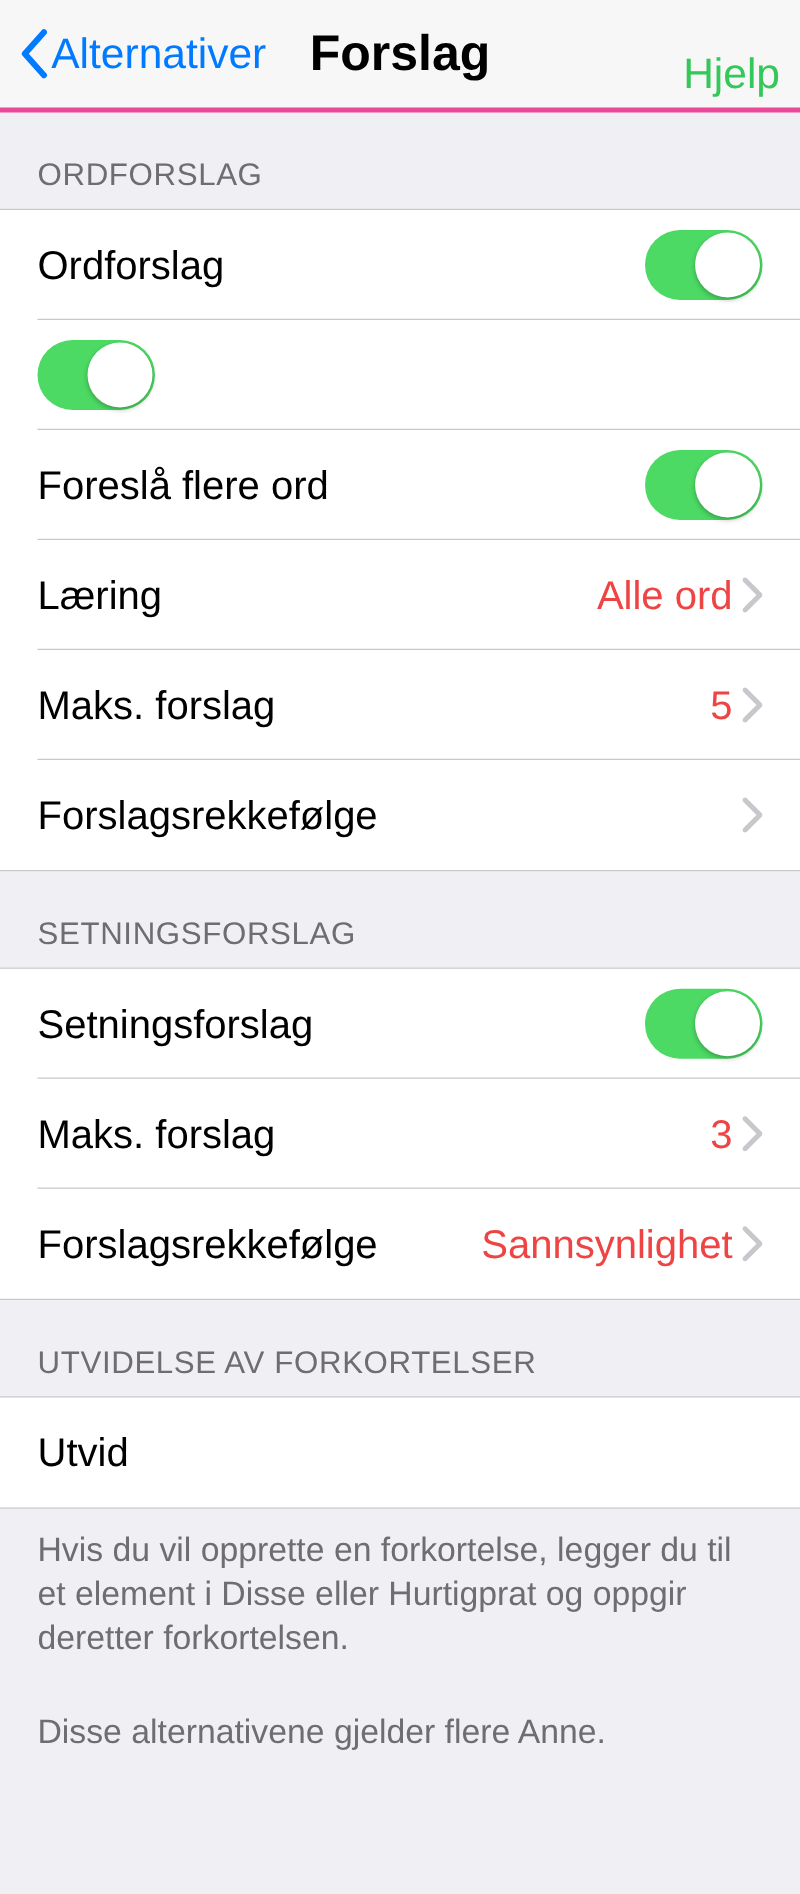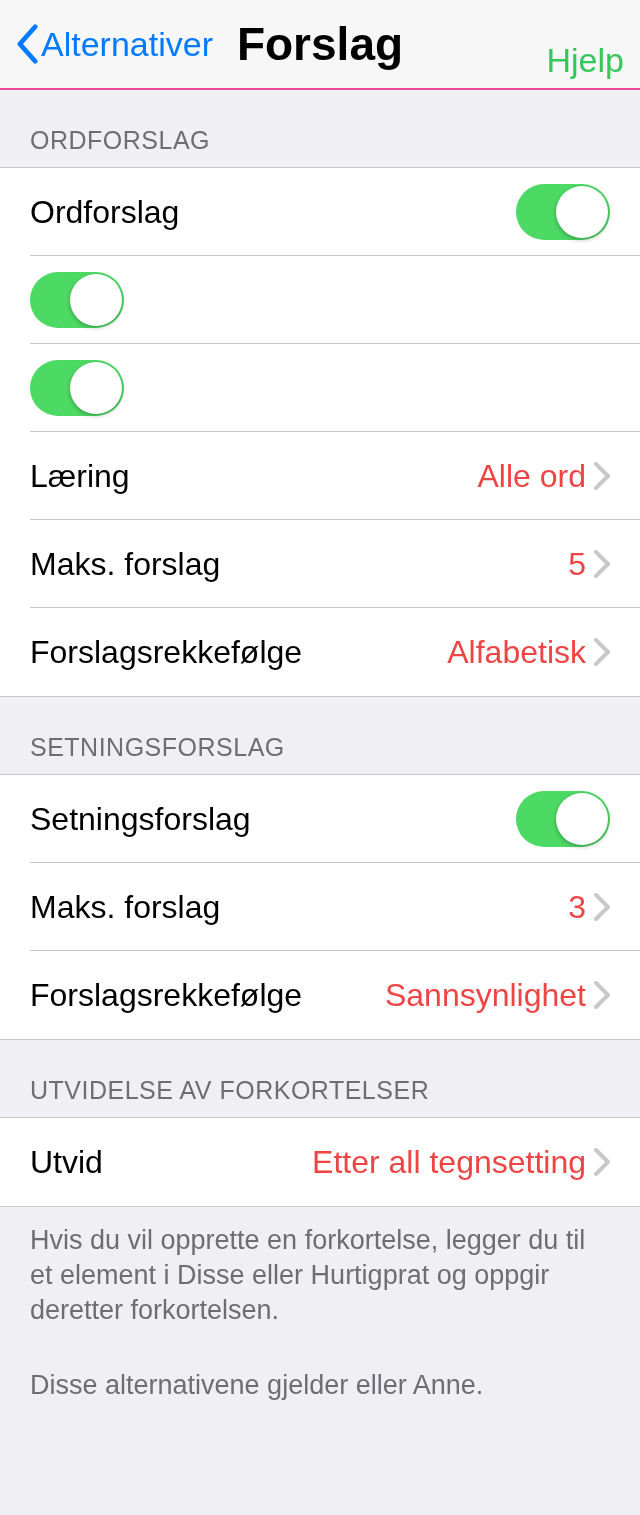--- a/index.html
+++ b/index.html
@@ -6,37 +6,37 @@
     body {
       font-family: -apple-system, "Helvetica Neue", Helvetica, Arial, sans-serif;
       width: 640px;
       background: #efeff4;
       color: #000;
       -webkit-font-smoothing: antialiased;
     }
     .navbar {
       height: 90px;
       background: #f7f7f8;
-      border-bottom: 2px solid #ec4899;
+      border-bottom: 4px solid #ec4899;
       display: flex;
       align-items: center;
       justify-content: space-between;
       padding: 0 16px;
     }
     .nav-back {
       display: flex;
       align-items: center;
       color: #007aff;
       font-size: 34px;
       font-weight: 400;
       cursor: pointer;
     }
     .nav-back svg { margin-right: 2px; }
     .nav-title {
-      font-size: 46px;
+      font-size: 40px;
       font-weight: 600;
       position: absolute;
       left: 50%;
       transform: translateX(-50%);
     }
     .nav-help {
       color: #34c759;
       font-size: 34px;
       font-weight: 400;
       cursor: pointer;
@@ -143,20 +143,21 @@
       </div>
   </div>
 
   <div class="row">
     <div class="toggle on">
         <div class="knob"></div>
       </div>
   </div>
 
   <div class="row">
+    <div class="row-label">Foreslå flere ord</div>
     <div class="toggle on">
         <div class="knob"></div>
       </div>
   </div>
 
   <div class="row">
     <div class="row-label">Læring</div>
     <div class="row-right">
       <div class="row-value">Alle ord</div>
       <svg class="chevron" width="16" height="28" viewBox="0 0 8 14">
@@ -171,21 +172,20 @@
       <div class="row-value">5</div>
       <svg class="chevron" width="16" height="28" viewBox="0 0 8 14">
           <polyline points="1,1 7,7 1,13" fill="none" stroke="#c7c7cc" stroke-width="2" stroke-linecap="round" stroke-linejoin="round"></polyline>
         </svg>
     </div>
   </div>
 
   <div class="row">
     <div class="row-label">Forslagsrekkefølge</div>
     <div class="row-right">
-      <div class="row-value">Alfabetisk</div>
       <svg class="chevron" width="16" height="28" viewBox="0 0 8 14">
           <polyline points="1,1 7,7 1,13" fill="none" stroke="#c7c7cc" stroke-width="2" stroke-linecap="round" stroke-linejoin="round"></polyline>
         </svg>
     </div>
   </div>
 
 </div>
 
 <div class="section-header">SETNINGSFORSLAG</div>
 <div class="group">
@@ -217,24 +217,18 @@
     </div>
   </div>
 
 </div>
 
 <div class="section-header">UTVIDELSE AV FORKORTELSER</div>
 <div class="group">
 
   <div class="row">
     <div class="row-label">Utvid</div>
-    <div class="row-right">
-      <div class="row-value">Etter all tegnsetting</div>
-      <svg class="chevron" width="16" height="28" viewBox="0 0 8 14">
-          <polyline points="1,1 7,7 1,13" fill="none" stroke="#c7c7cc" stroke-width="2" stroke-linecap="round" stroke-linejoin="round"></polyline>
-        </svg>
-    </div>
   </div>
 
 </div>
 
 <div class="footer-text">Hvis du vil opprette en forkortelse, legger du til et element i Disse eller Hurtigprat og oppgir deretter forkortelsen.</div>
-<div class="footer-text secondary">Disse alternativene gjelder eller Anne.</div>
+<div class="footer-text secondary">Disse alternativene gjelder flere Anne.</div>
 
 </body></html>

